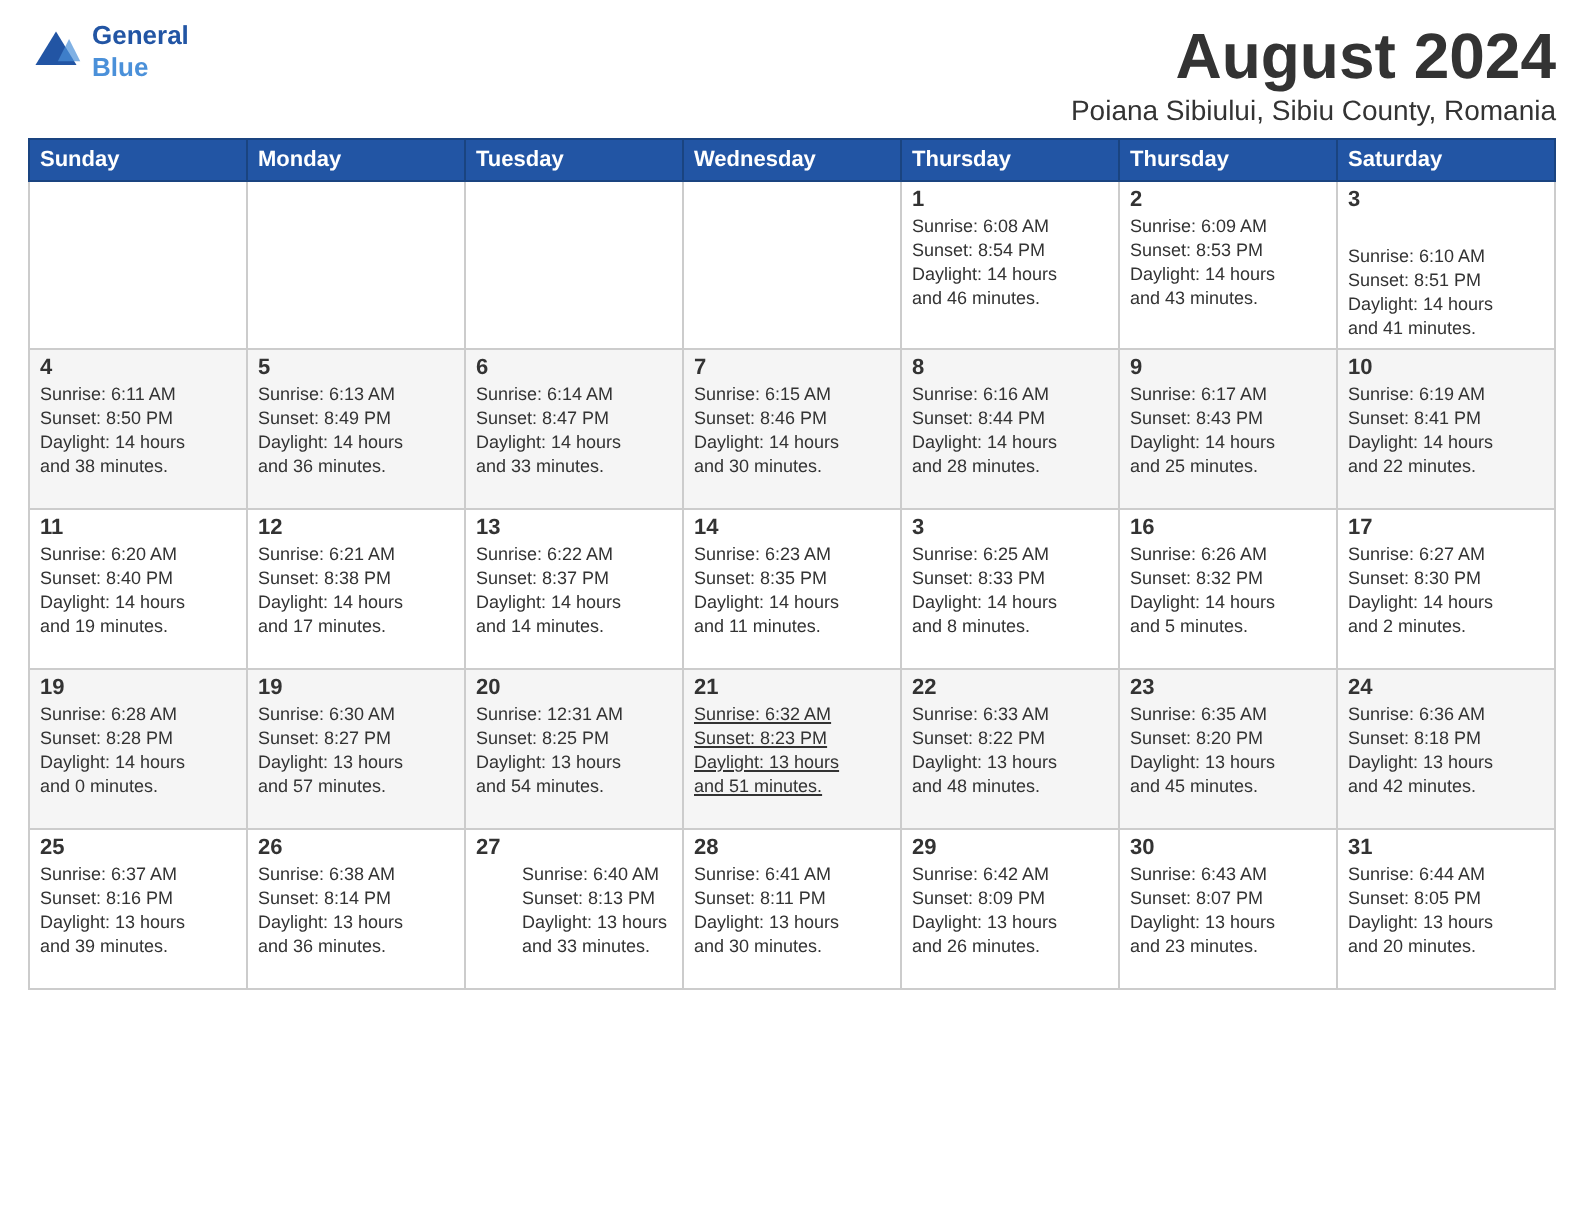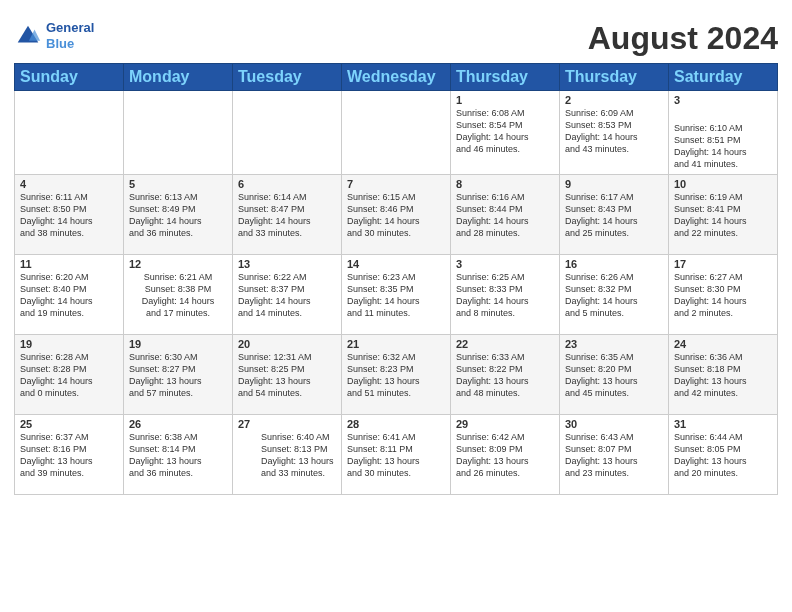--- a/index.html
+++ b/index.html
@@ -6,21 +6,21 @@
     body {
       font-family: Arial, sans-serif;
       background: #fff;
       width: 792px;
       height: 612px;
       overflow: hidden;
     }
     .page {
       width: 792px;
       height: 612px;
-      padding: 20px 14px;
+      padding: 10px 14px;
     }
     .header {
       display: flex;
       align-items: flex-start;
       justify-content: space-between;
       margin-bottom: 6px;
     }
     .logo {
       display: flex;
       align-items: center;
@@ -48,22 +48,22 @@
       font-size: 14px;
       color: #333;
     }
     .calendar {
       width: 100%;
       border-collapse: collapse;
       border: 1px solid #ccc;
     }
     .calendar th {
       background: #2255a4;
-      color: #7dd3fc;
-      font-size: 16px;
+      color: #ffffff;
+      font-size: 11px;
       font-weight: bold;
       text-align: left;
       padding: 4px 5px;
       border: 1px solid #1a4480;
     }
     .calendar td {
       width: calc(100% / 7);
       vertical-align: top;
       padding: 3px 5px;
       border: 1px solid #ccc;
@@ -99,20 +99,21 @@
         <polygon points="15,4 26,22 4,22" fill="#2255a4"></polygon>
         <polygon points="22,8 28,20 16,20" fill="#4a90d9" opacity="0.7"></polygon>
       </svg>
       <div class="logo-text">
         <span style="color:#2255a4">General</span><br>
         <span style="color:#4a90d9">Blue</span>
       </div>
     </div>
     <div class="title-block">
       <div class="main-title">August 2024</div>
+      <div class="subtitle">Poiana Sibiului, Sibiu County, Romania</div>
     </div>
   </div>
 
   <table class="calendar">
     <thead>
       <tr>
 
       <th>Sunday</th>
           <th>Monday</th>
           <th>Tuesday</th>
@@ -204,21 +205,21 @@
         <tr>
           <td>
             <span class="day-num">11</span>
             <div class="day-info" style="white-space: pre-line;">Sunrise: 6:20 AM
 Sunset: 8:40 PM
 Daylight: 14 hours
 and 19 minutes.</div>
           </td>
           <td>
             <span class="day-num">12</span>
-            <div class="day-info" style="white-space: pre-line; text-align: center;">Sunrise: 6:21 AM
+            <div class="day-info" style="white-space: pre-line;">Sunrise: 6:21 AM
 Sunset: 8:38 PM
 Daylight: 14 hours
 and 17 minutes.</div>
           </td>
           <td>
             <span class="day-num">13</span>
             <div class="day-info" style="white-space: pre-line;">Sunrise: 6:22 AM
 Sunset: 8:37 PM
 Daylight: 14 hours
 and 14 minutes.</div>
@@ -269,21 +270,21 @@
           </td>
           <td>
             <span class="day-num">20</span>
             <div class="day-info" style="white-space: pre-line;">Sunrise: 12:31 AM
 Sunset: 8:25 PM
 Daylight: 13 hours
 and 54 minutes.</div>
           </td>
           <td>
             <span class="day-num">21</span>
-            <div class="day-info" style="white-space: pre-line;">Sunrise: 6:32 AM
+            <div class="day-info" style="white-space: pre-line; text-decoration: underline;">Sunrise: 6:32 AM
 Sunset: 8:23 PM
 Daylight: 13 hours
 and 51 minutes.</div>
           </td>
           <td>
             <span class="day-num">22</span>
             <div class="day-info" style="white-space: pre-line;">Sunrise: 6:33 AM
 Sunset: 8:22 PM
 Daylight: 13 hours
 and 48 minutes.</div>

